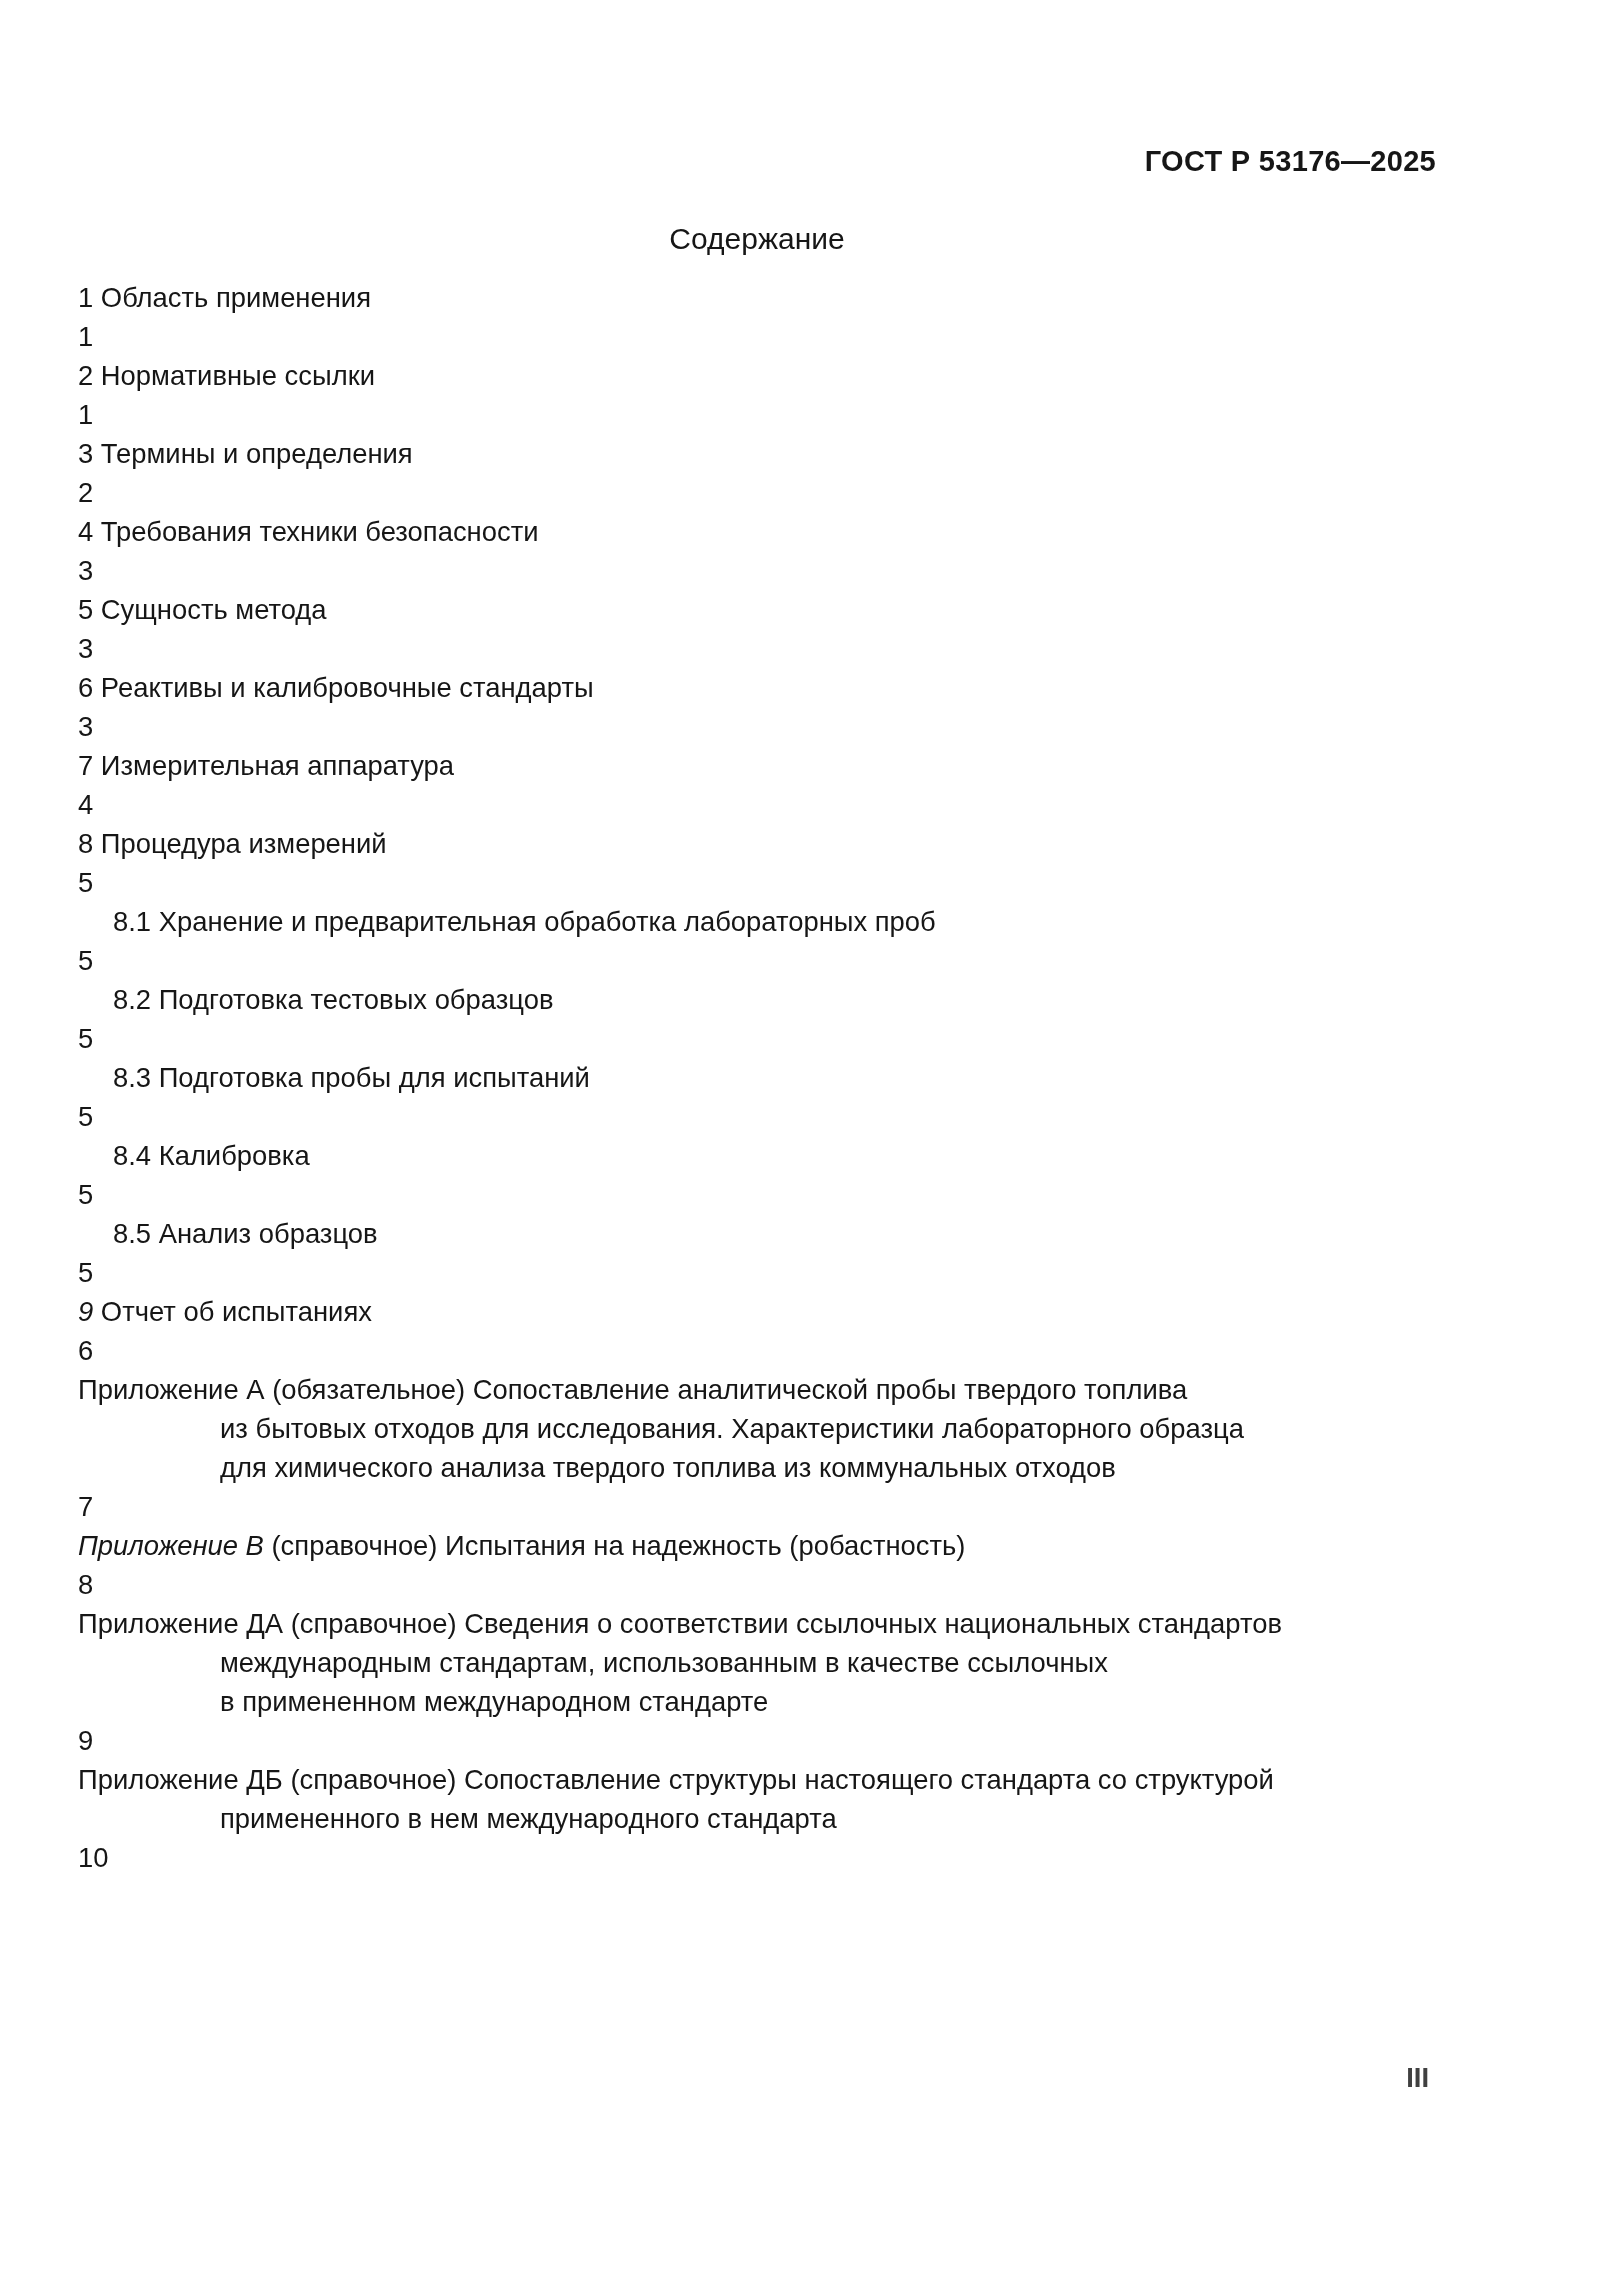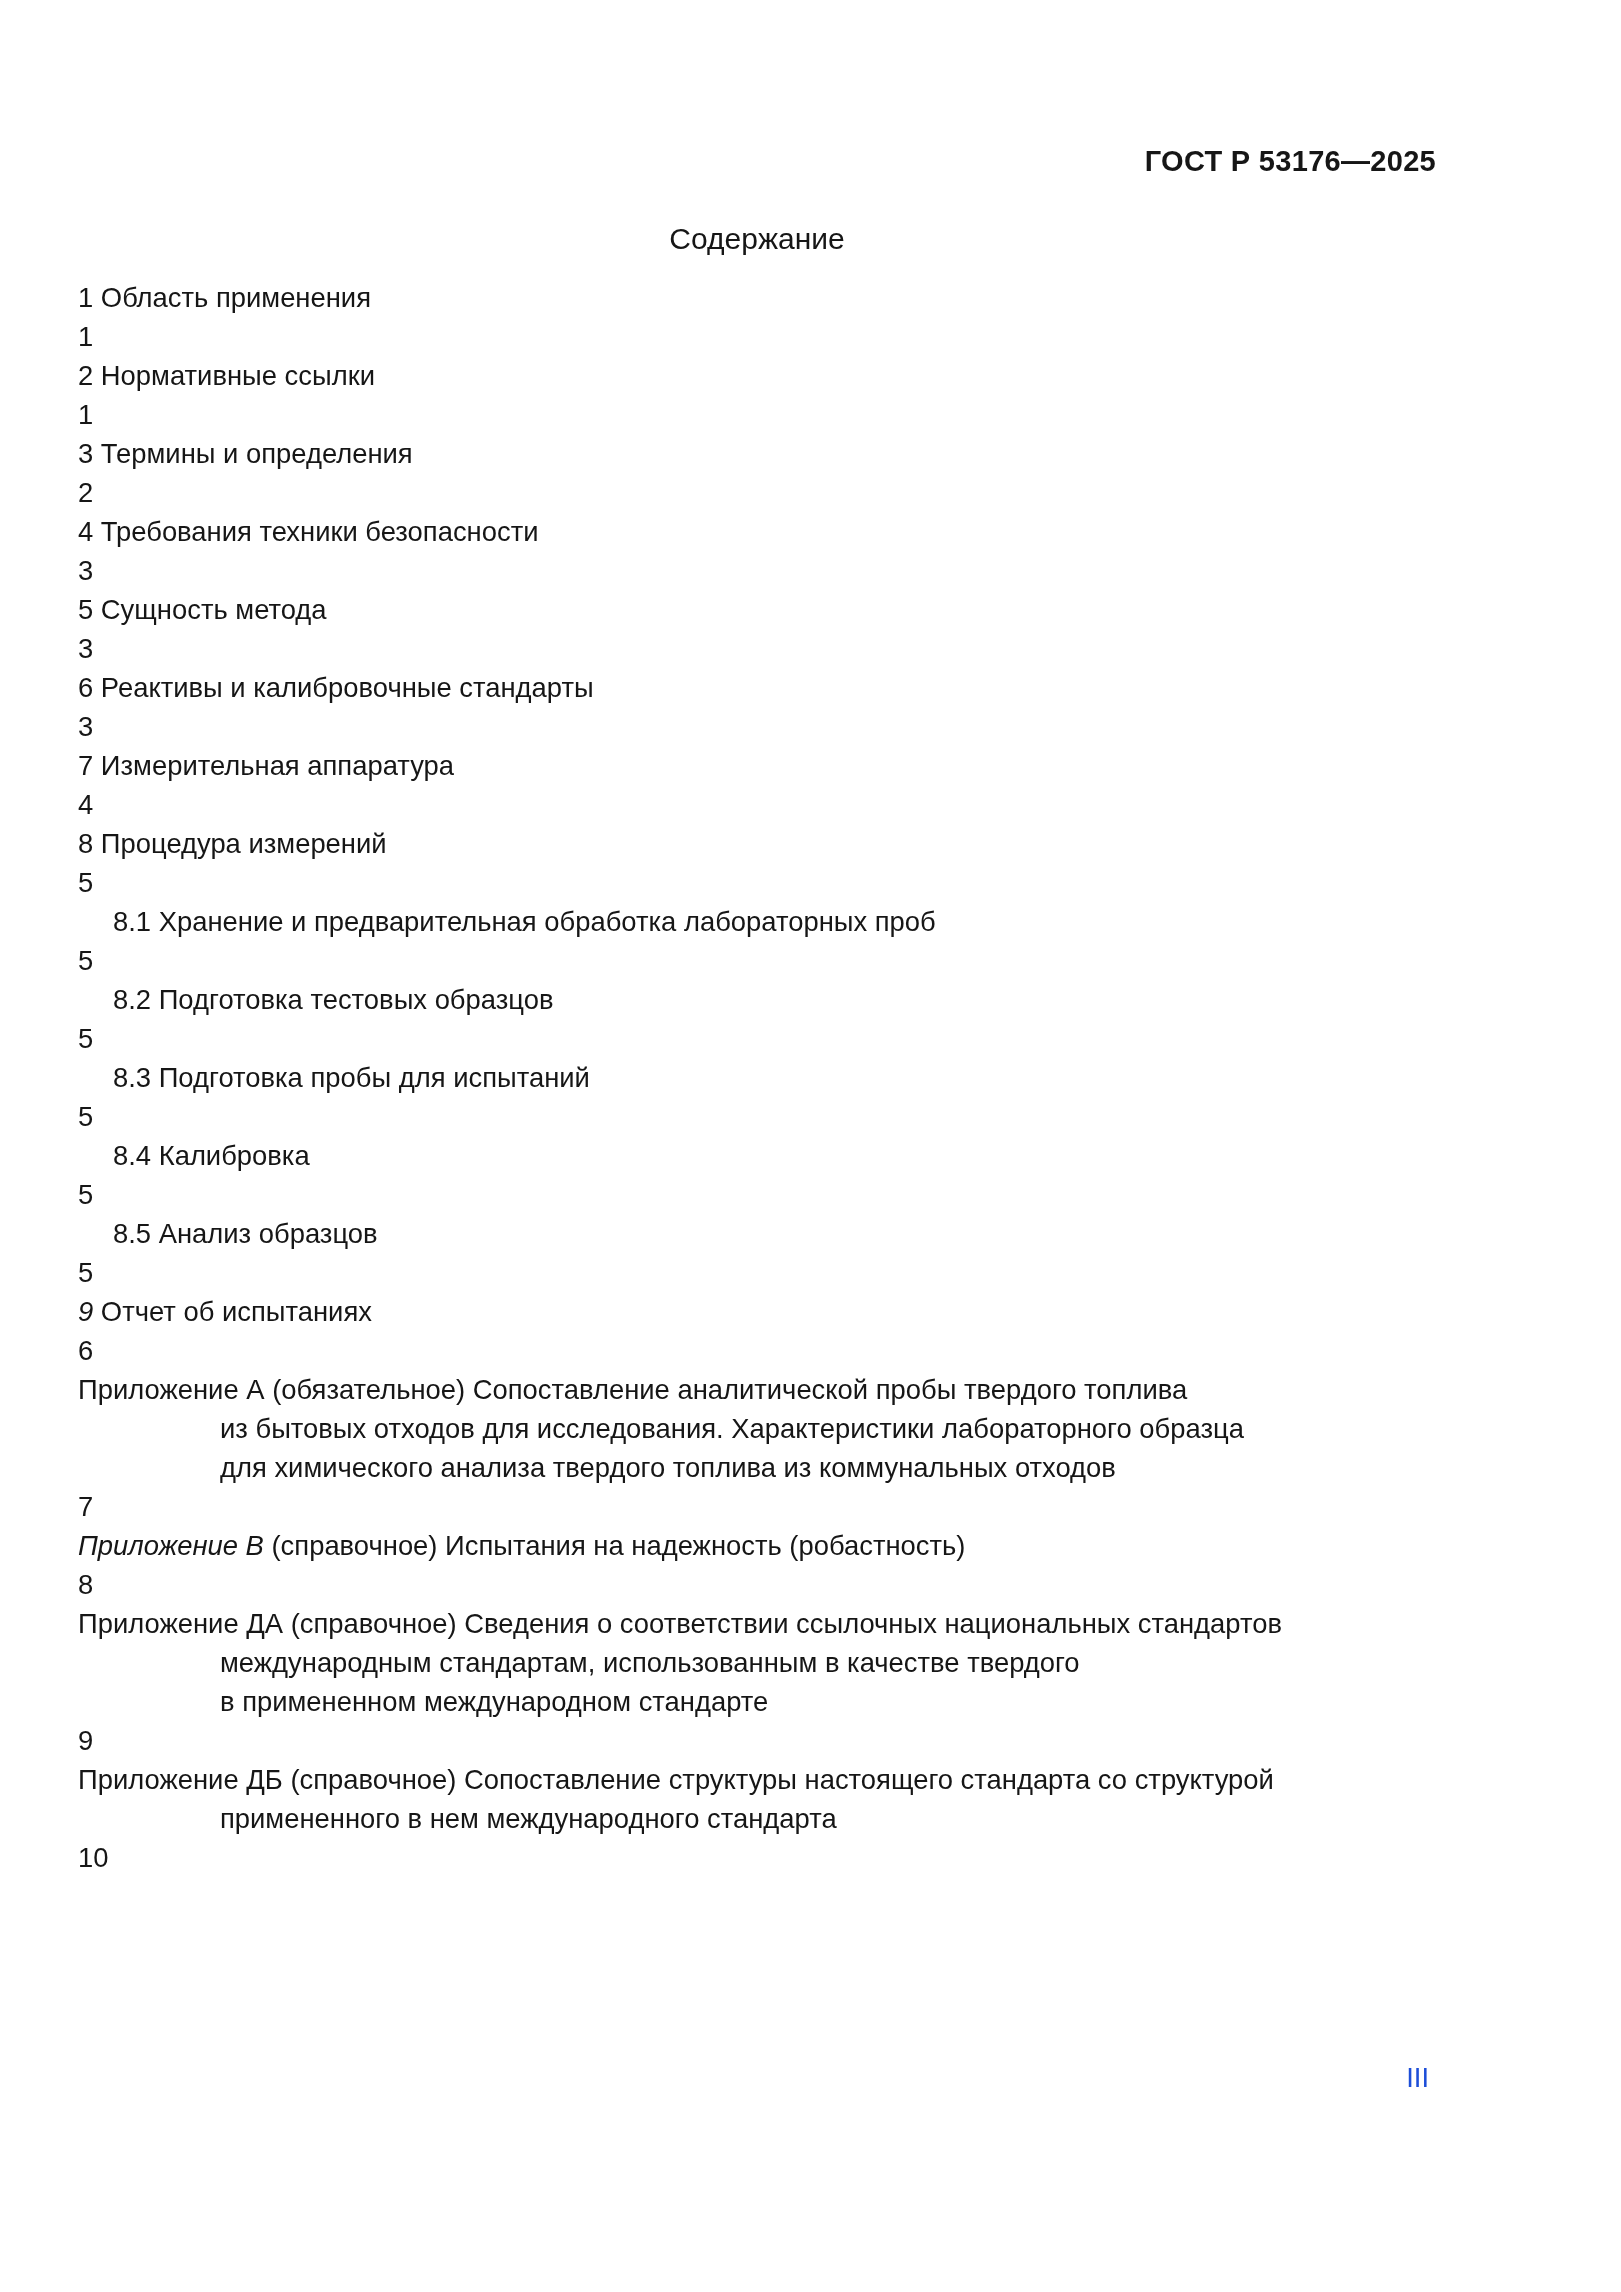--- a/index.html
+++ b/index.html
@@ -53,21 +53,22 @@
   .toc-page {
     flex: 0 0 auto;
     white-space: nowrap;
     line-height: 39px;
   }
   .doc-footer {
     position: absolute;
     top: 2062px; left: 78px; width: 1351px;
     text-align: right;
     font-size: 27.4px;
-    color: #1d4ed8;
+    color: #404040;
+    font-weight: bold;
   }
 </style>
 </head>
 <body>
 
 <div class="page">
 
   <div class="doc-header">ГОСТ Р 53176—2025</div>
 
   <div class="doc-title">Содержание</div>
@@ -182,21 +183,21 @@
       </div>
       <div class="toc-entry">
         <div class="toc-line">
           <span class="toc-text"><i>Приложение В</i> (справочное) Испытания на надежность (робастность)</span>
           <div class="leader"></div>
           <span class="toc-page">8</span>
         </div>
       </div>
       <div class="toc-entry">
         <div class="wrap-line">Приложение ДА (справочное) Сведения о соответствии ссылочных национальных стандартов</div>
-        <div class="wrap-line cont">международным стандартам, использованным в качестве твердого</div>
+        <div class="wrap-line cont">международным стандартам, использованным в качестве ссылочных</div>
         <div class="toc-line">
           <span class="toc-text cont">в примененном международном стандарте</span>
           <div class="leader"></div>
           <span class="toc-page">9</span>
         </div>
       </div>
       <div class="toc-entry">
         <div class="wrap-line">Приложение ДБ (справочное) Сопоставление структуры настоящего стандарта со структурой</div>
         <div class="toc-line">
           <span class="toc-text cont">примененного в нем международного стандарта</span>

